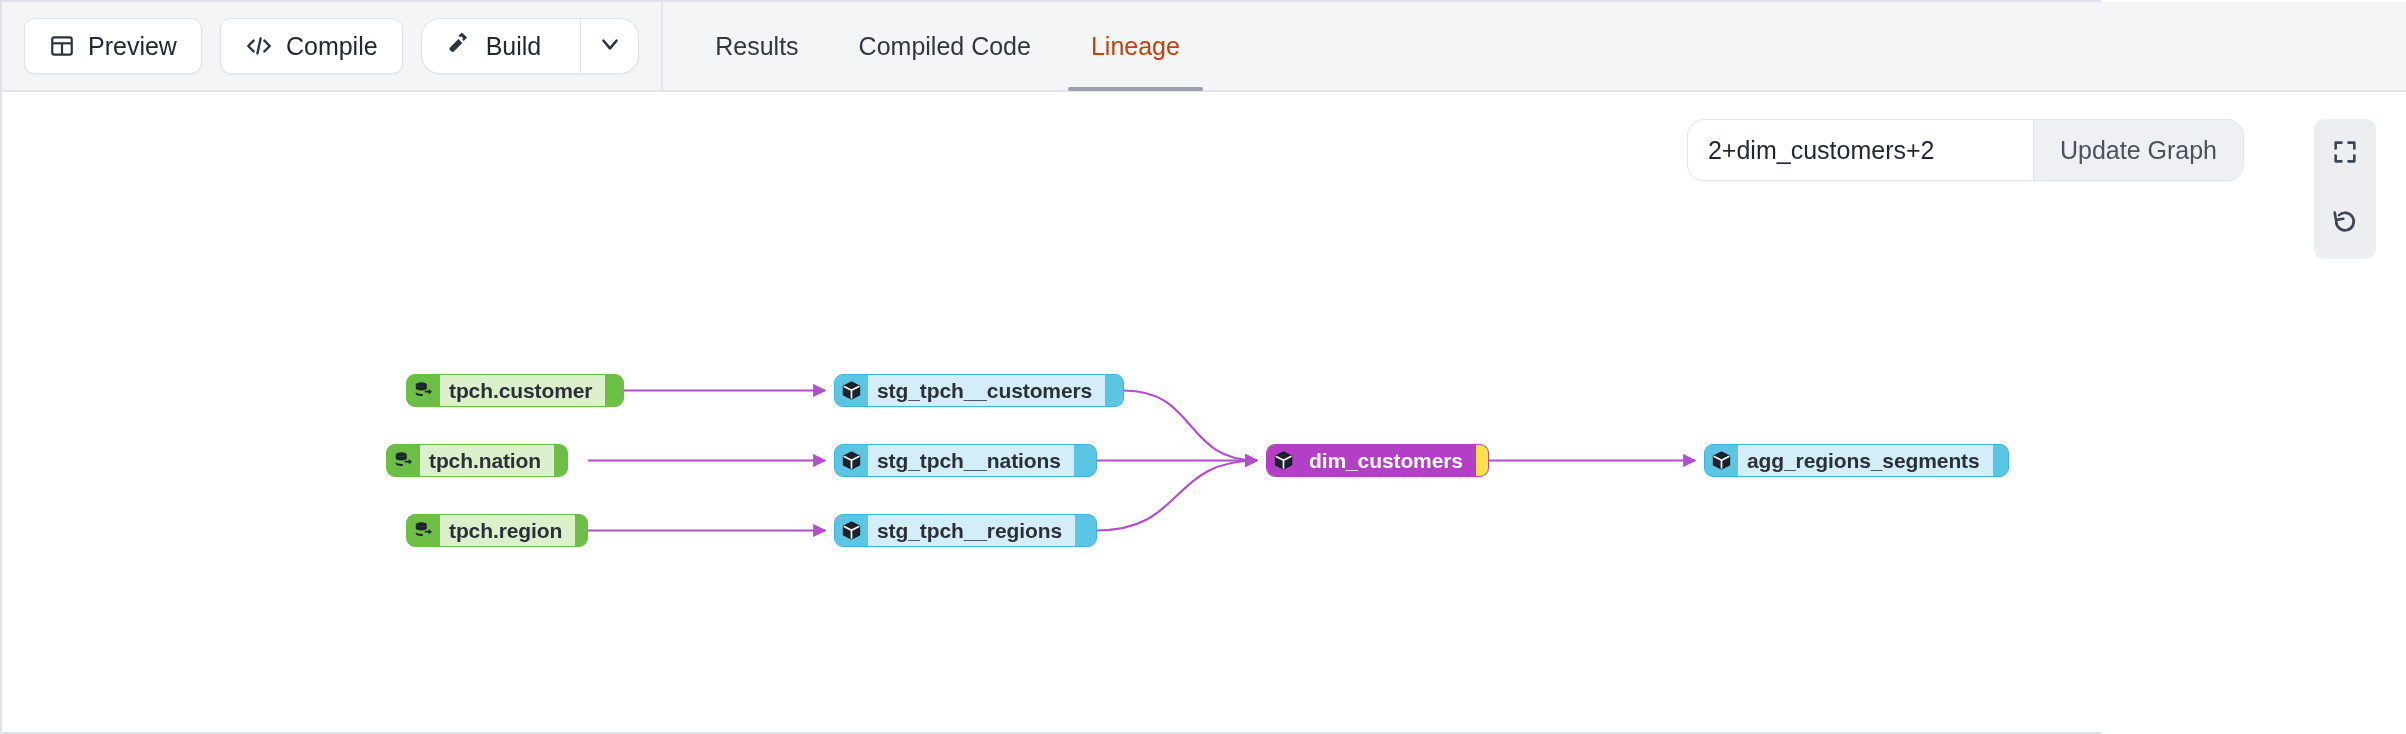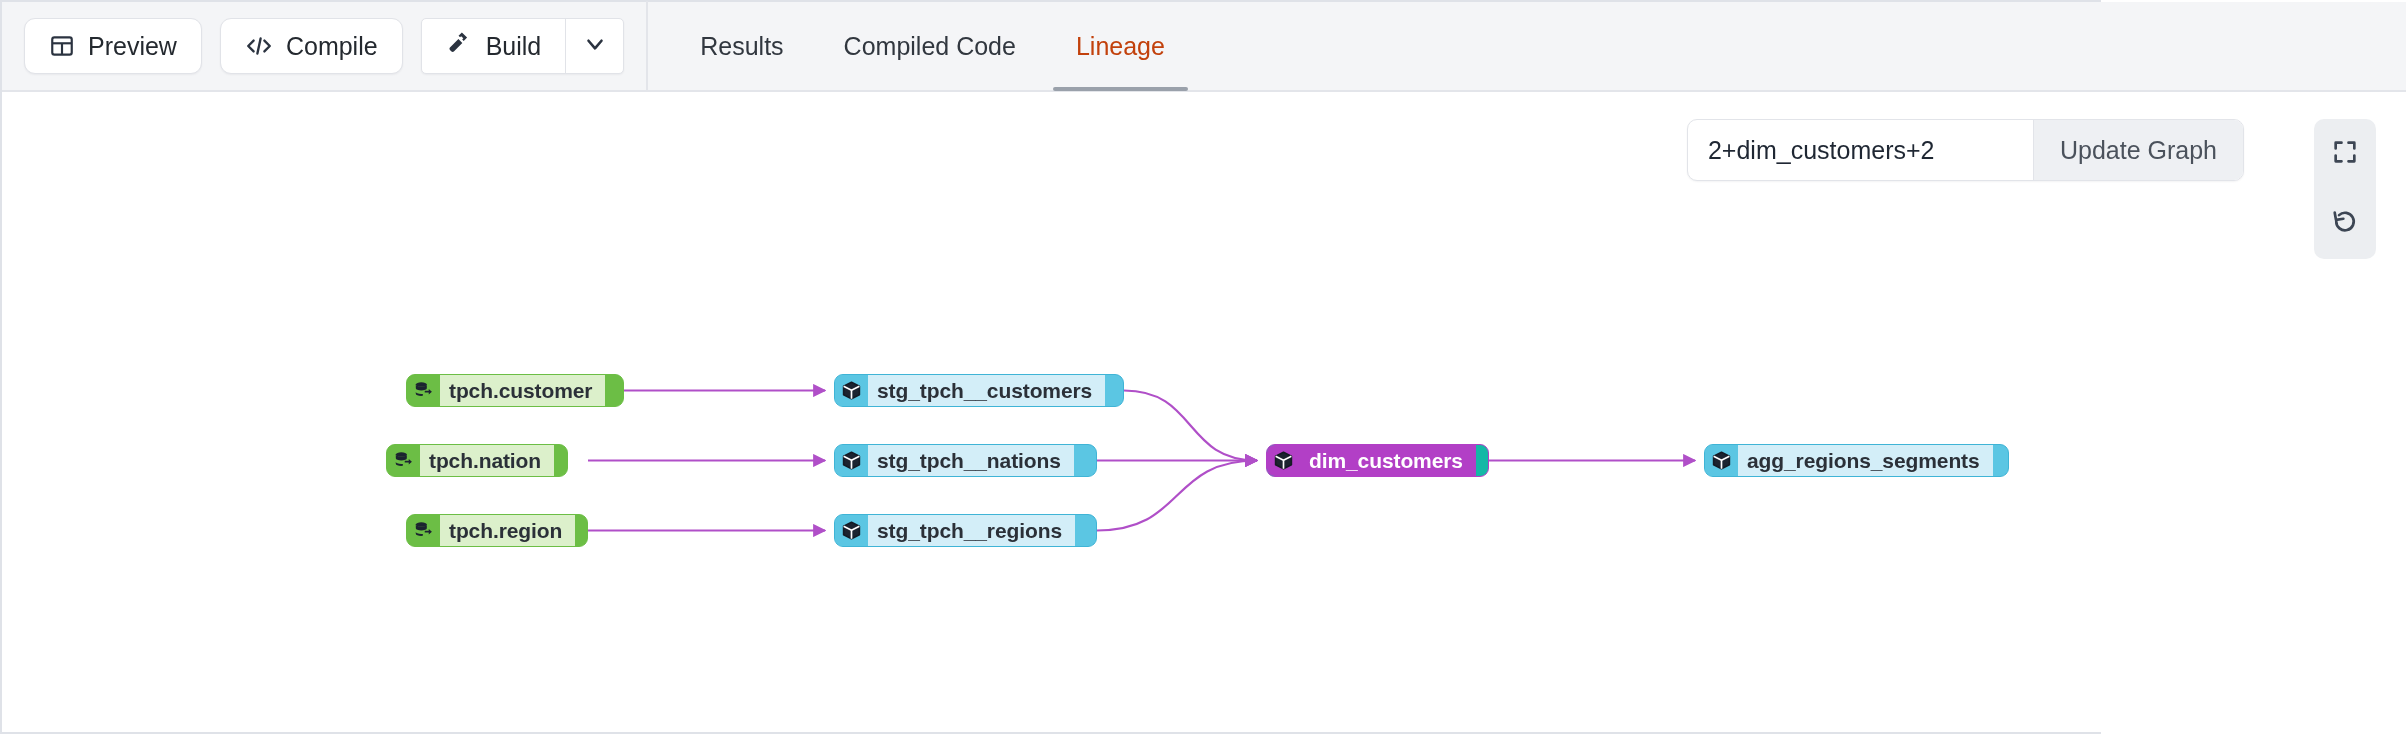--- a/index.html
+++ b/index.html
@@ -50,24 +50,25 @@
     font-size: 25px;
     cursor: pointer;
     white-space: nowrap;
   }
   .tbtn svg { display:block; }
   .split {
     display: flex;
     align-items: stretch;
     background: #ffffff;
     border: 1px solid #e1e3e8;
-    border-radius: 5px;
+    border-radius: 19px;
     box-shadow: 0 1px 2px rgba(16,24,40,0.05);
     height: 56px;
     overflow: hidden;
+    gap: 15px;
   }
   .split .seg-main {
     display:flex; align-items:center; gap:13px;
     padding: 0 24px;
     color:#24292f; font-size:25px; cursor:pointer;
     white-space:nowrap;
   }
   .split .seg-caret {
     display:flex; align-items:center; justify-content:center;
     width: 58px;
@@ -118,21 +119,21 @@
 
   
   .search-wrap {
     position: absolute;
     right: 162px; top: 27px;
     display: flex;
     align-items: stretch;
     height: 62px;
     background: #ffffff;
     border: 1px solid #e2e4e9;
-    border-radius: 10px;
+    border-radius: 17px;
     box-shadow: 0 1px 2px rgba(16,24,40,0.05);
     overflow: hidden;
   }
   .search-input {
     width: 345px;
     border: 0;
     outline: none;
     background: transparent;
     padding: 0 20px;
     font-size: 25px;
@@ -200,21 +201,21 @@
   .node.src { background: #6cbe45; border: 1px solid #6cbe45; }
   .node.src .ico { background:#6cbe45; }
   .node.src .lbl { background:#dcf0cb; color:#2b3038; }
 
   
   .node.mdl { background:#5bc6e3; border: 1px solid #3fb4d6; }
   .node.mdl .ico { background:#5bc6e3; }
   .node.mdl .lbl { background:#d3eef8; color:#2b3038; }
 
   
-  .node.sel { background:#14b8a6; border: 1px solid #b23fc6; }
+  .node.sel { background:#fde047; border: 1px solid #b23fc6; }
   .node.sel .ico { background:#b23fc6; }
   .node.sel .lbl { background:#b23fc6; color:#ffffff; }
 </style>
 </head>
 <body>
 
 <div id="app">
 
   <div class="topbar">
 

